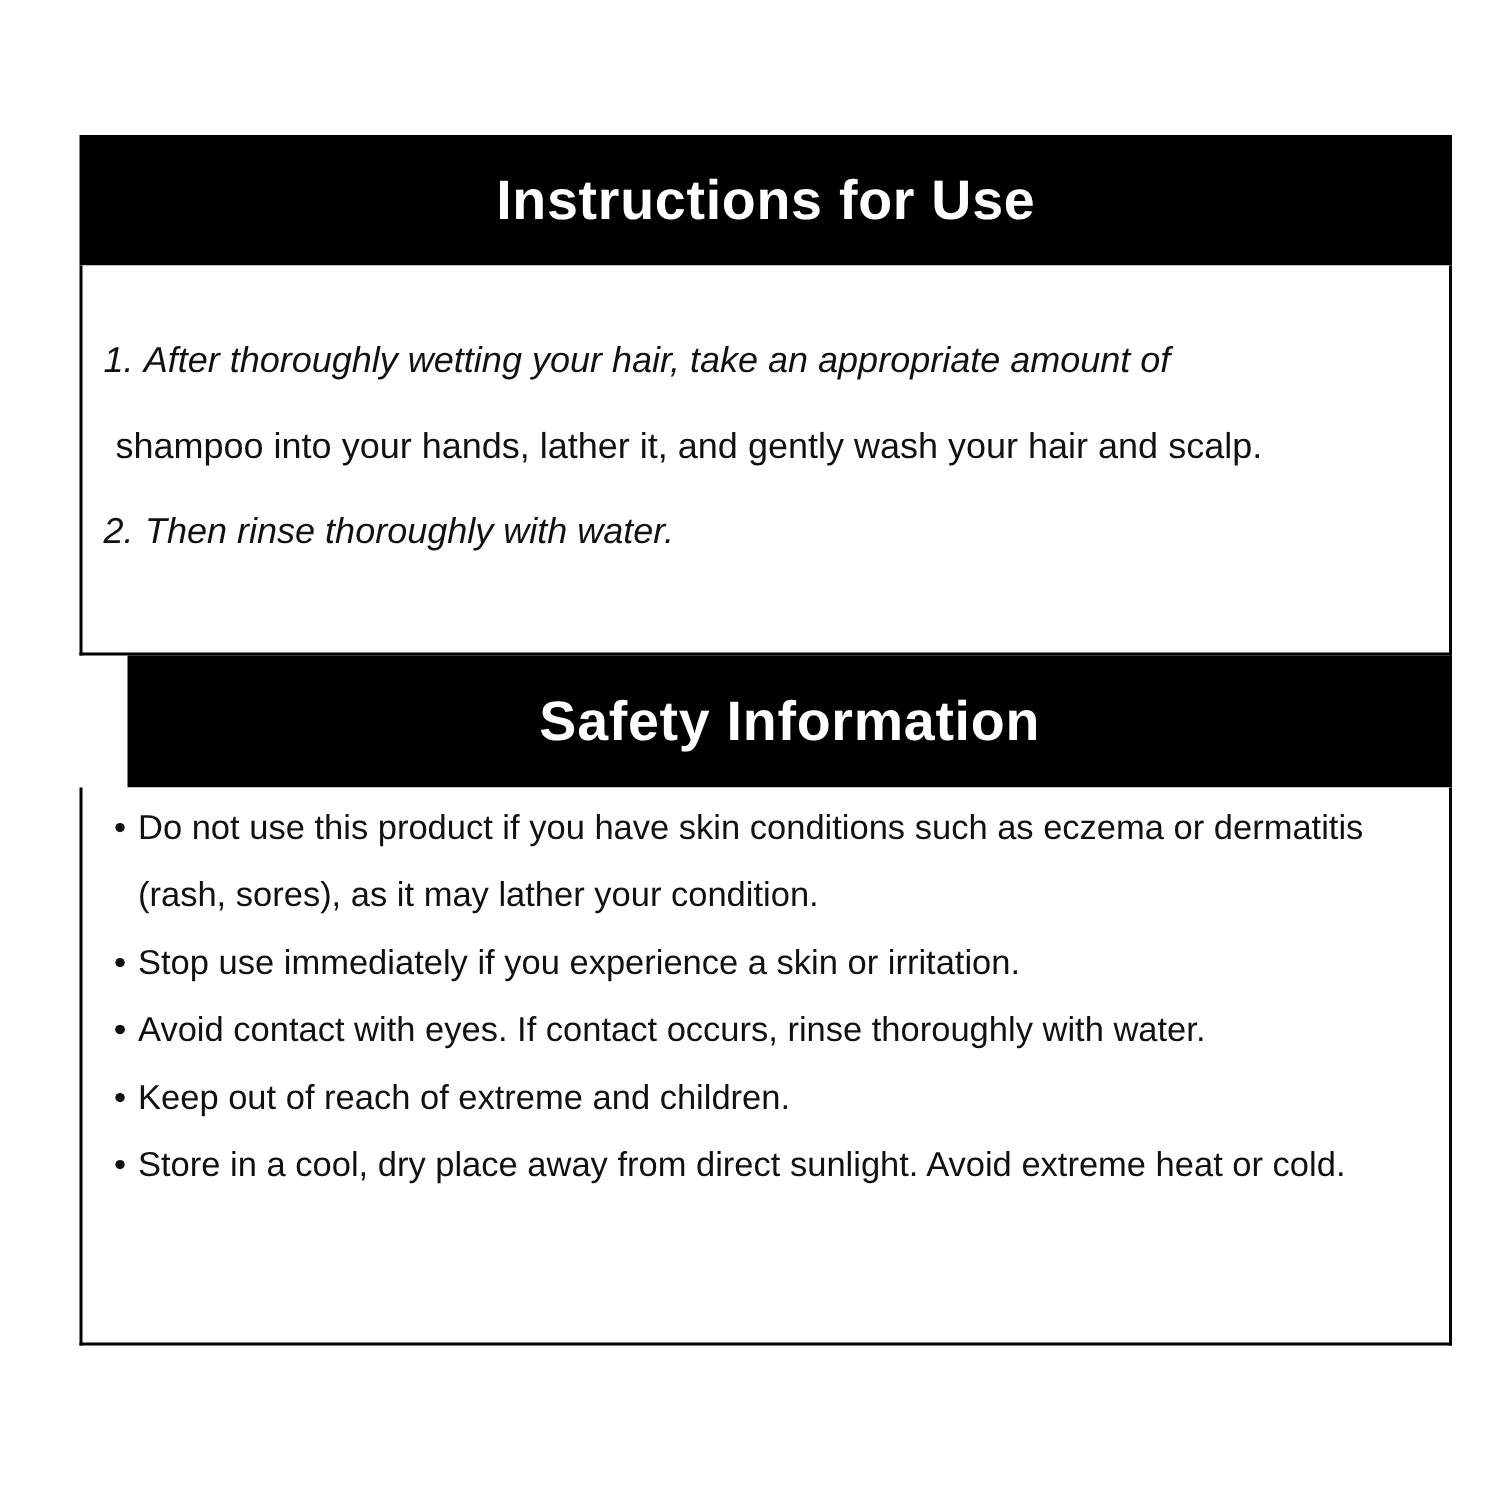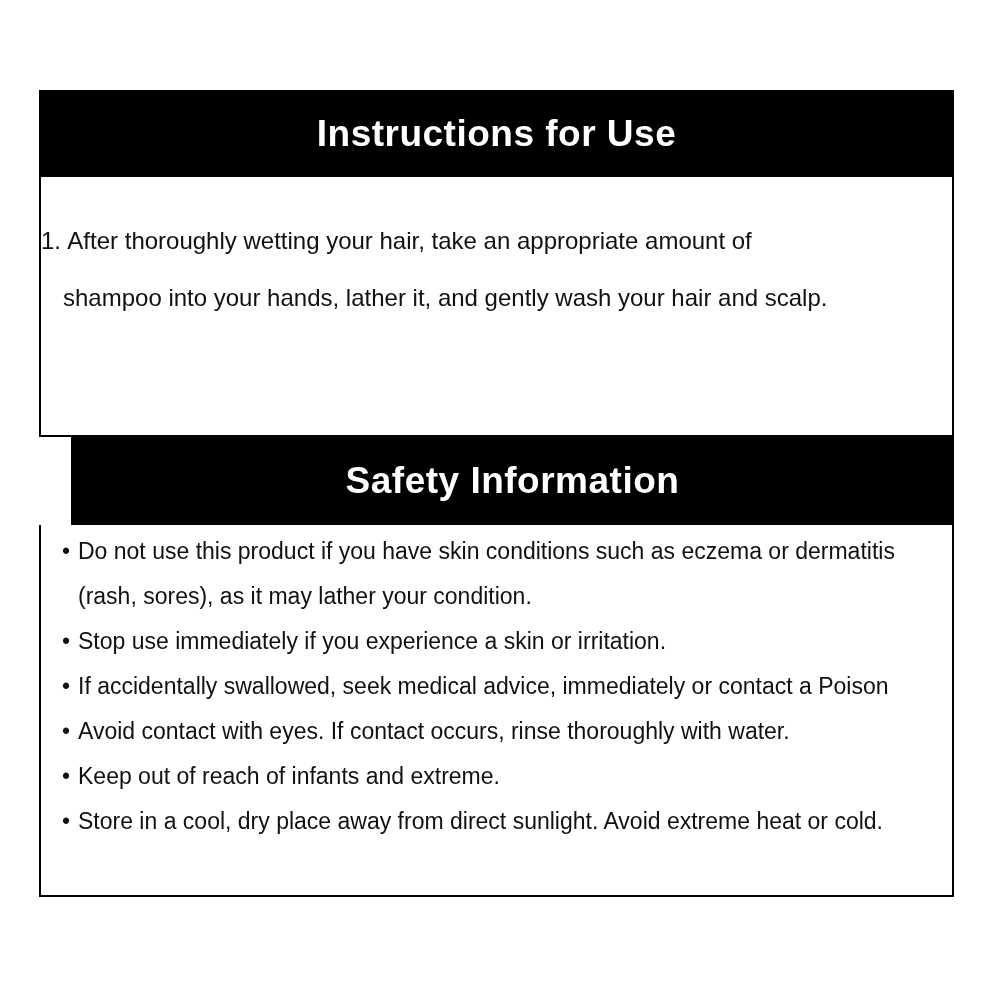--- a/index.html
+++ b/index.html
@@ -6,21 +6,21 @@
     margin: 0;
     padding: 0;
     width: 1000px;
     height: 1000px;
     background: #ffffff;
     font-family: "Liberation Sans", "DejaVu Sans", sans-serif;
   }
 
   .label-sheet {
     position: absolute;
-    left: 39px;
+    left: 53px;
     top: 90px;
     width: 915px;
   }
 
   .header-bar {
     background: #000000;
     color: #ffffff;
     display: flex;
     align-items: center;
     justify-content: center;
@@ -44,21 +44,21 @@
     padding: 35px 8px 0 0;
     font-size: 24px;
   }
 
   .inst-item { margin: 0; }
   .inst-line {
     line-height: 57px;
     padding-left: 22px;
     white-space: nowrap;
   }
-  .inst-line.first { padding-left: 0; }
+  .inst-line.first { padding-left: 14px; font-style: italic; }
   .inst-num { margin-right: 1px; }
 
   .panel.safety-panel {
     height: 372px;
     padding: 4px 8px 0 0;
     font-size: 23px;
   }
 
   .safety-item {
     position: relative;
@@ -84,49 +84,51 @@
   <div class="header-bar instructions" style="background: rgb(0, 0, 0); color: rgb(255, 255, 255);">
     <span>Instructions for Use</span>
   </div>
 
   <div class="panel instructions-panel" style="background: rgb(255, 255, 255); border-color: rgb(0, 0, 0); color: rgb(17, 17, 17);">
     <div>
         <div class="inst-item">
           <div class="inst-line first"><span class="inst-num">1.</span> After thoroughly wetting your hair, take an appropriate amount of</div>
           <div class="inst-line">shampoo into your hands, lather it, and gently wash your hair and scalp.</div>
         </div>
+        <div class="inst-item">
+          <div class="inst-line first"><span class="inst-num">2.</span> Then rinse thoroughly with water.</div>
+        </div>
       </div>
   </div>
 
   <div class="header-bar safety" style="background: rgb(0, 0, 0); color: rgb(255, 255, 255); margin-left: 32px;">
     <span>Safety Information</span>
   </div>
 
   <div class="panel safety-panel" style="background: rgb(255, 255, 255); border-color: rgb(0, 0, 0); color: rgb(17, 17, 17);">
     <div>
         <div class="safety-item">
           <span class="bullet-marker">•</span>
           <div class="safety-line">Do not use this product if you have skin conditions such as eczema or dermatitis</div>
           <div class="safety-line">(rash, sores), as it may lather your condition.</div>
         </div>
         <div class="safety-item">
           <span class="bullet-marker">•</span>
           <div class="safety-line">Stop use immediately if you experience a skin or irritation.</div>
         </div>
         <div class="safety-item">
           <span class="bullet-marker">•</span>
-          <div class="safety-line">If accidentally swallowed, seek medical advice, immediately or contact a Poison</div>
         </div>
         <div class="safety-item">
           <span class="bullet-marker">•</span>
           <div class="safety-line">Avoid contact with eyes. If contact occurs, rinse thoroughly with water.</div>
         </div>
         <div class="safety-item">
           <span class="bullet-marker">•</span>
-          <div class="safety-line">Keep out of reach of infants and extreme.</div>
+          <div class="safety-line">Keep out of reach of extreme and children.</div>
         </div>
         <div class="safety-item">
           <span class="bullet-marker">•</span>
           <div class="safety-line">Store in a cool, dry place away from direct sunlight. Avoid extreme heat or cold.</div>
         </div>
       </div>
   </div>
 
 </div>
 

